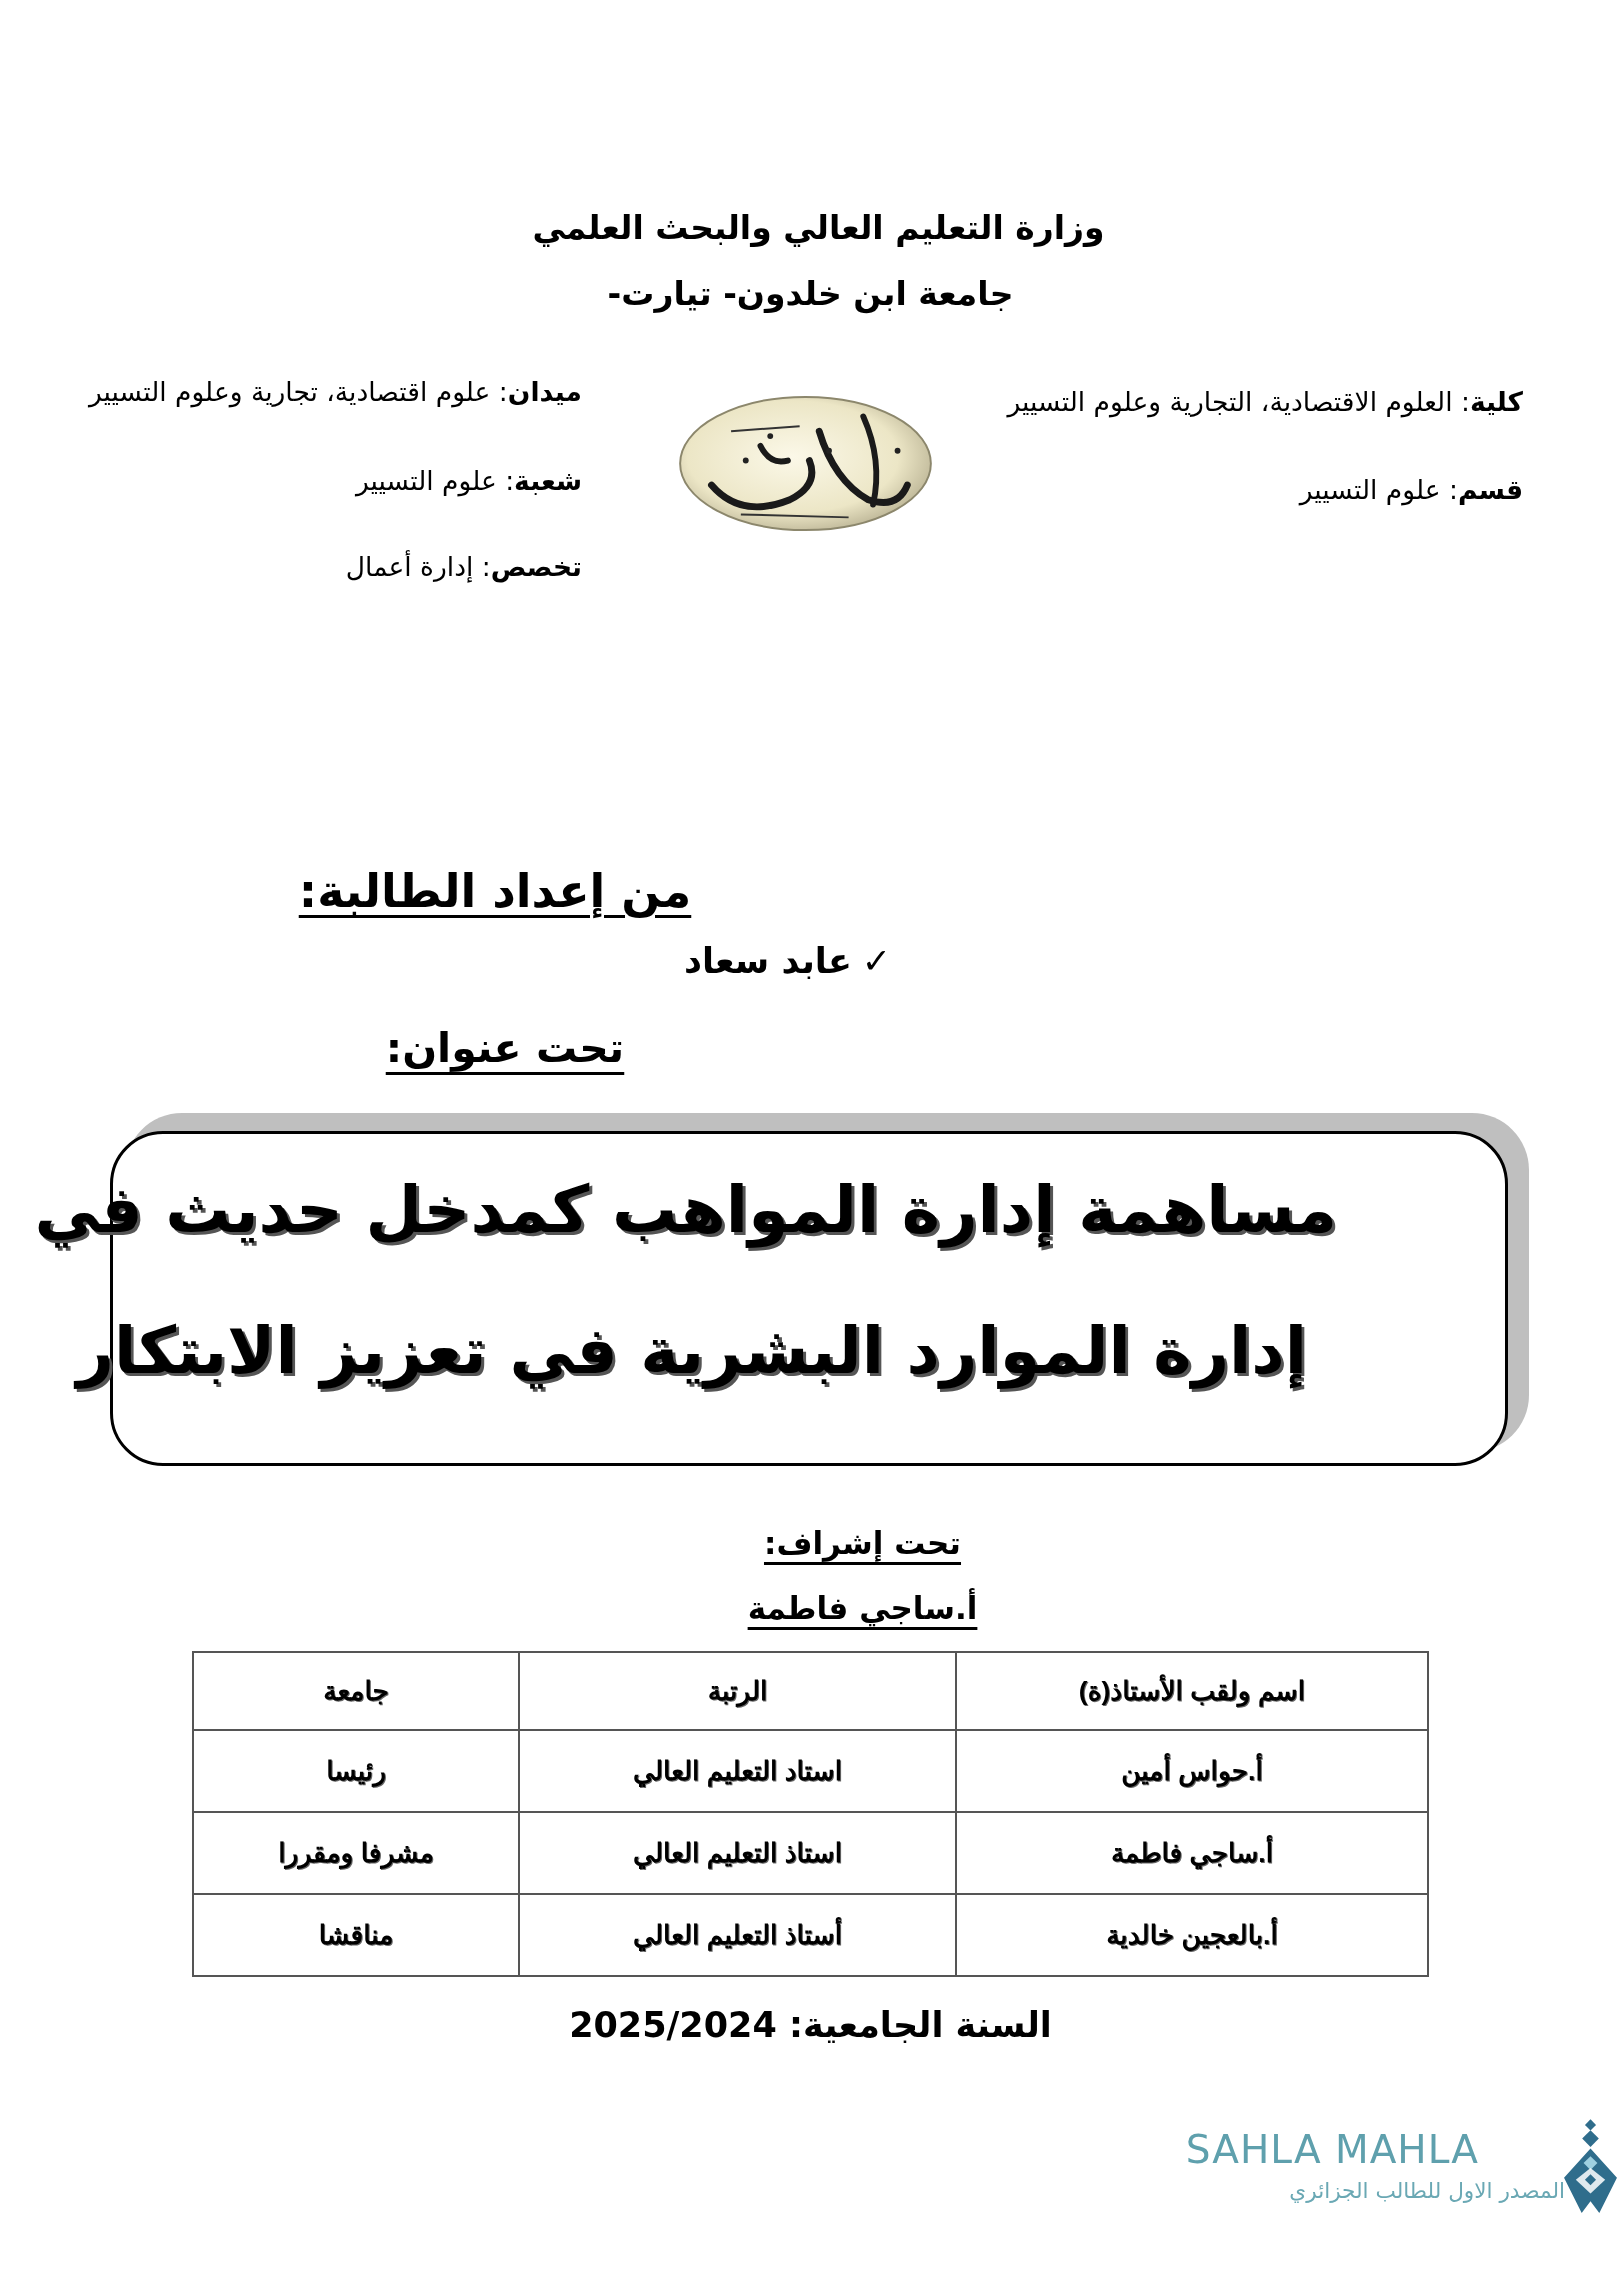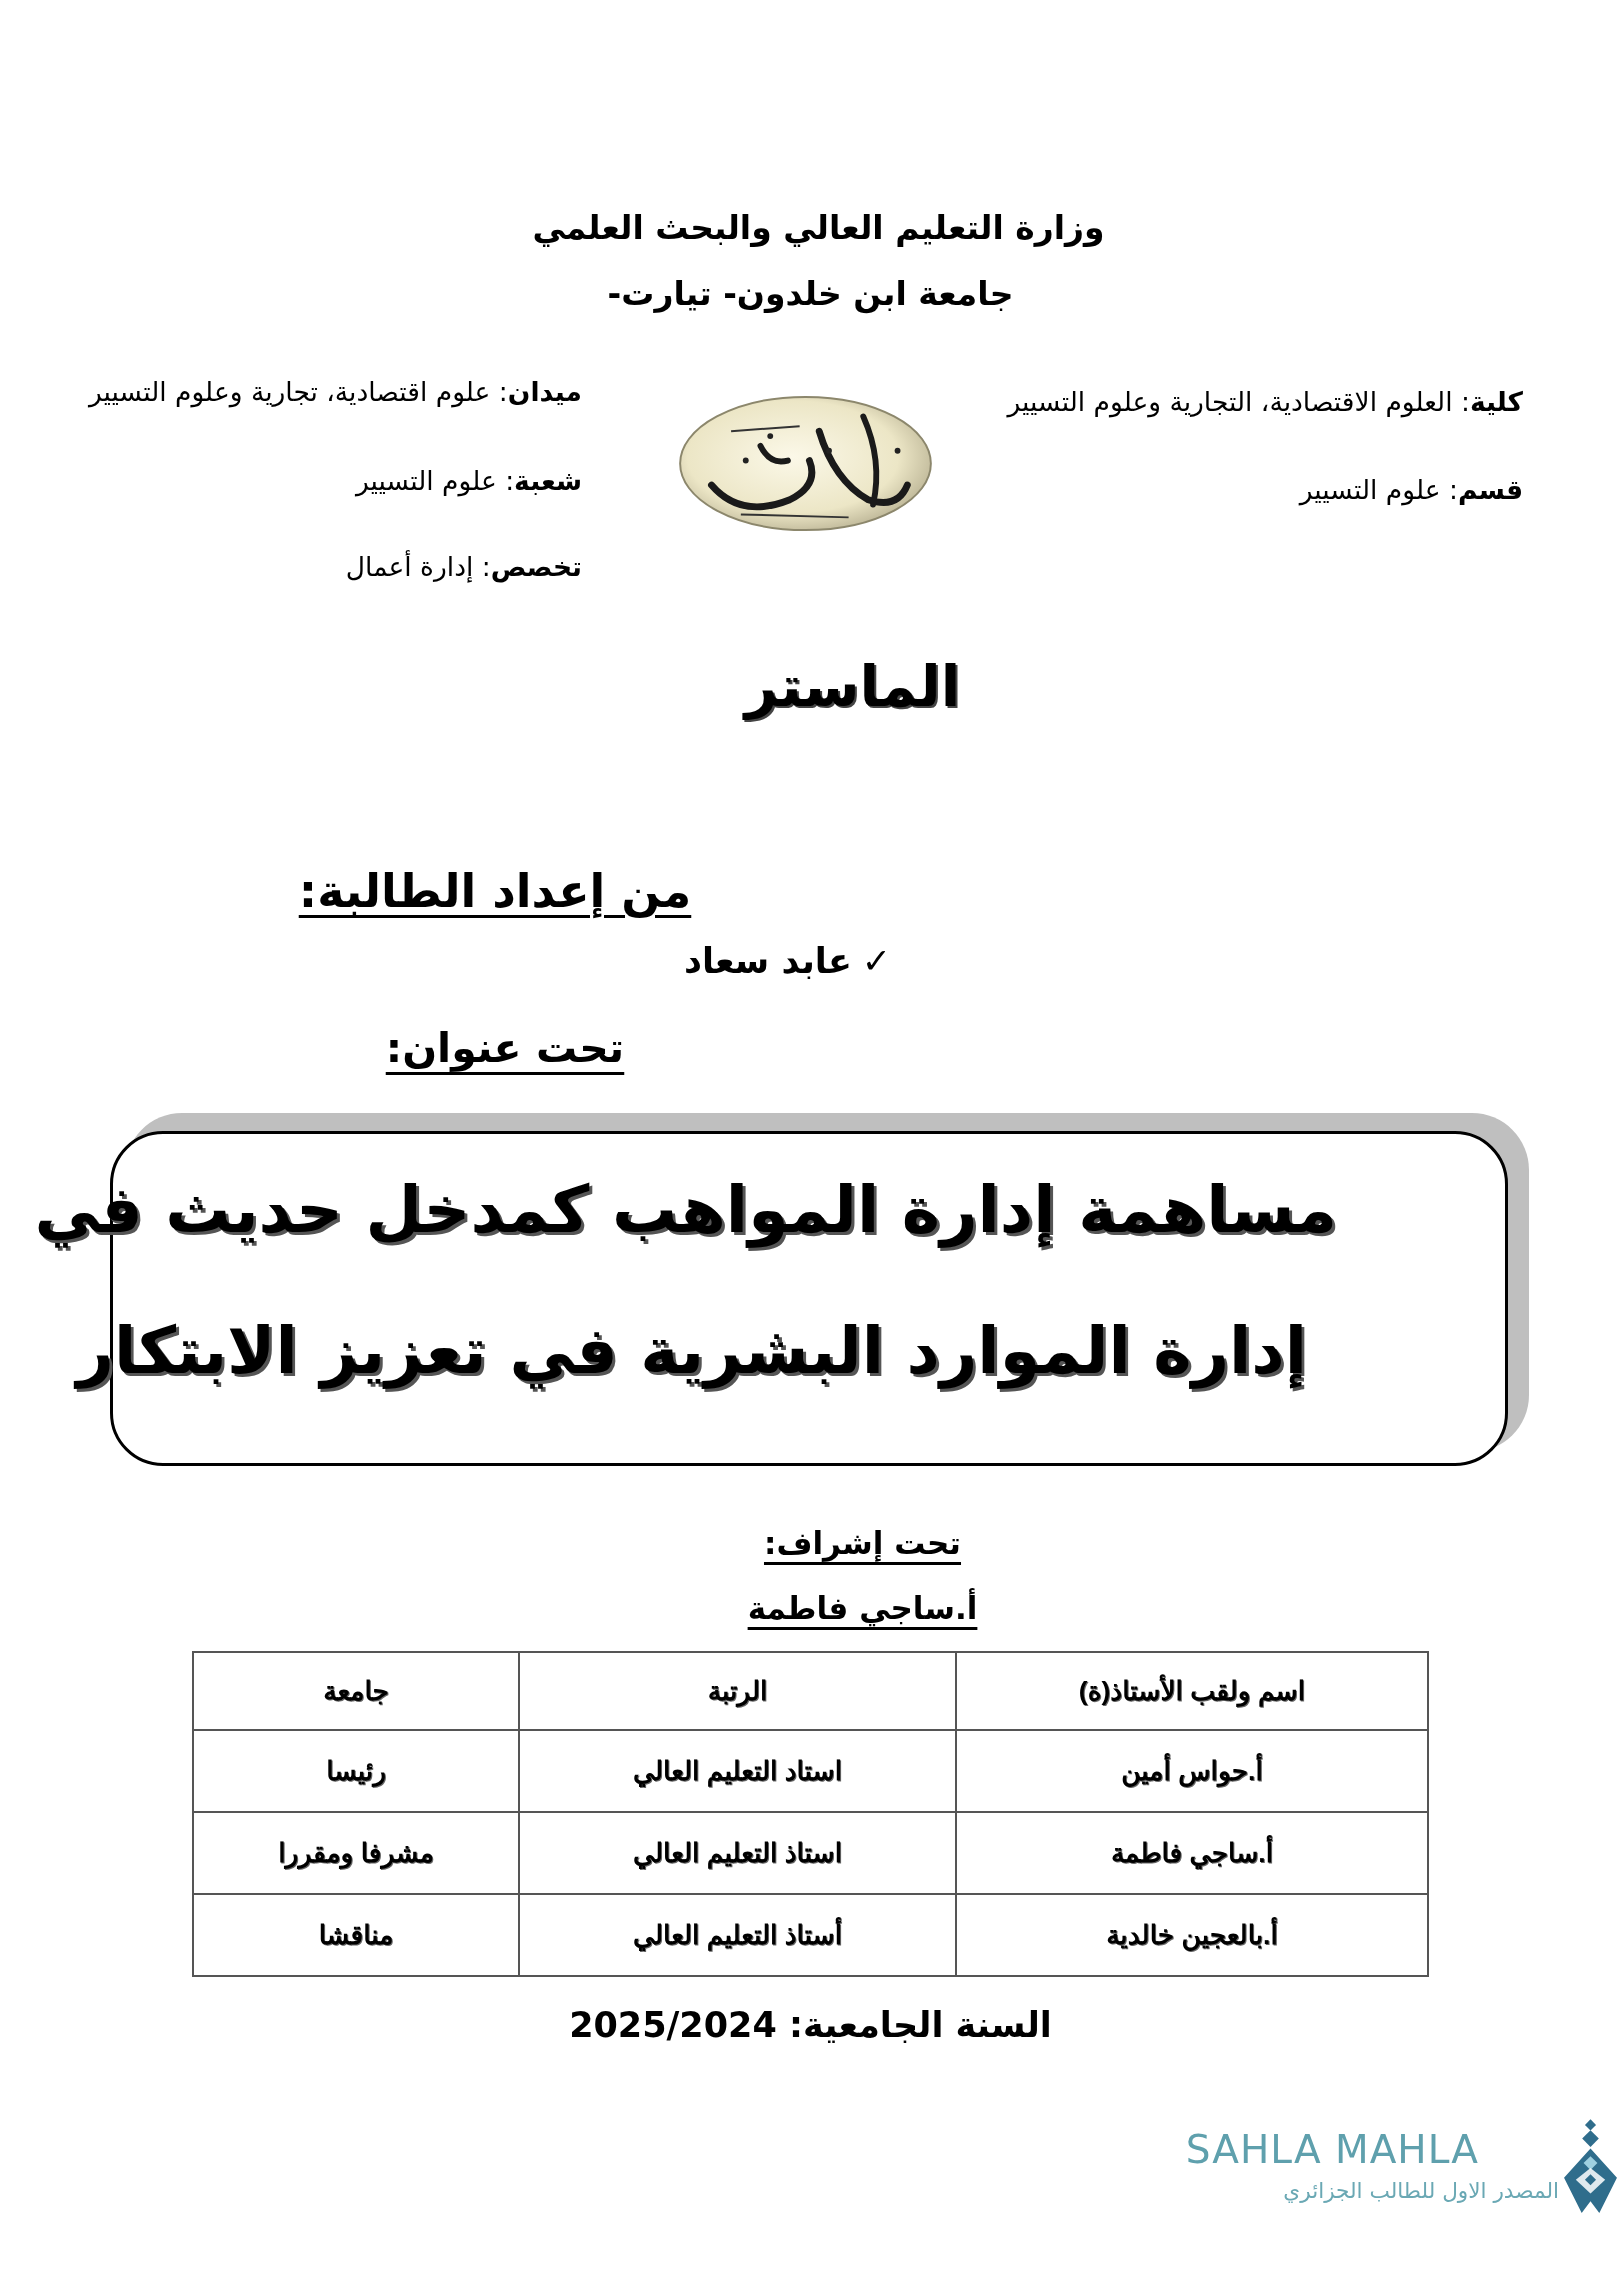--- a/index.html
+++ b/index.html
@@ -61,21 +61,21 @@
   }
   table.jury tr.head td { height: 76px; font-weight: bold; }
   table.jury tr.row td { height: 80px; }
   .year { top: 2005px; left: 0; width: 1621px; text-align: center; font-size: 35px; font-weight: bold; }
   .footer-logo { position: absolute; left: 1176px; top: 2107px; width: 445px; height: 118px; }
   .footer-brand {
     position: absolute; left: 9.8px; top: 19.6px; font-family: "DejaVu Sans", sans-serif;
     font-size: 39px; color: #5fa0ad; letter-spacing: 1px; font-weight: normal;
   }
   .footer-tagline {
-    position: absolute; right: 62px; top: 71px; direction: rtl; font-size: 21.6px; color: #6aa8b4;
+    position: absolute; right: 56px; top: 71px; direction: rtl; font-size: 21.6px; color: #6aa8b4;
   }
   .footer-emblem { position: absolute; left: 384px; top: 11.8px; width: 61px; height: 98px; }
 </style>
 </head>
 <body>
 
 <div class="abs center ministry">وزارة التعليم العالي والبحث العلمي</div>
 <div class="abs center university">جامعة ابن خلدون- تيارت-</div>
 
 <div class="abs meta right-col faculty">
@@ -112,21 +112,20 @@
     <path d="M60 40 L130 35" stroke="#333" stroke-width="2"></path>
     <path d="M70 125 L180 128" stroke="#333" stroke-width="2"></path>
     <circle cx="100" cy="45" r="3" fill="#222"></circle>
       <circle cx="160" cy="60" r="3" fill="#222"></circle>
     <circle cx="230" cy="60" r="3" fill="#222"></circle>
       <circle cx="75" cy="70" r="3" fill="#222"></circle>
   </svg>
 </div>
 
 <div class="main-title">
-  <div>الماستر</div>
 </div>
 
 <div class="abs prepared">
   <span>من إعداد الطالبة:</span>
 </div>
 <div class="abs student">
   <span class="check">✓</span><span>عابد سعاد</span>
 </div>
 <div class="abs under-title">
   <span>تحت عنوان:</span>

